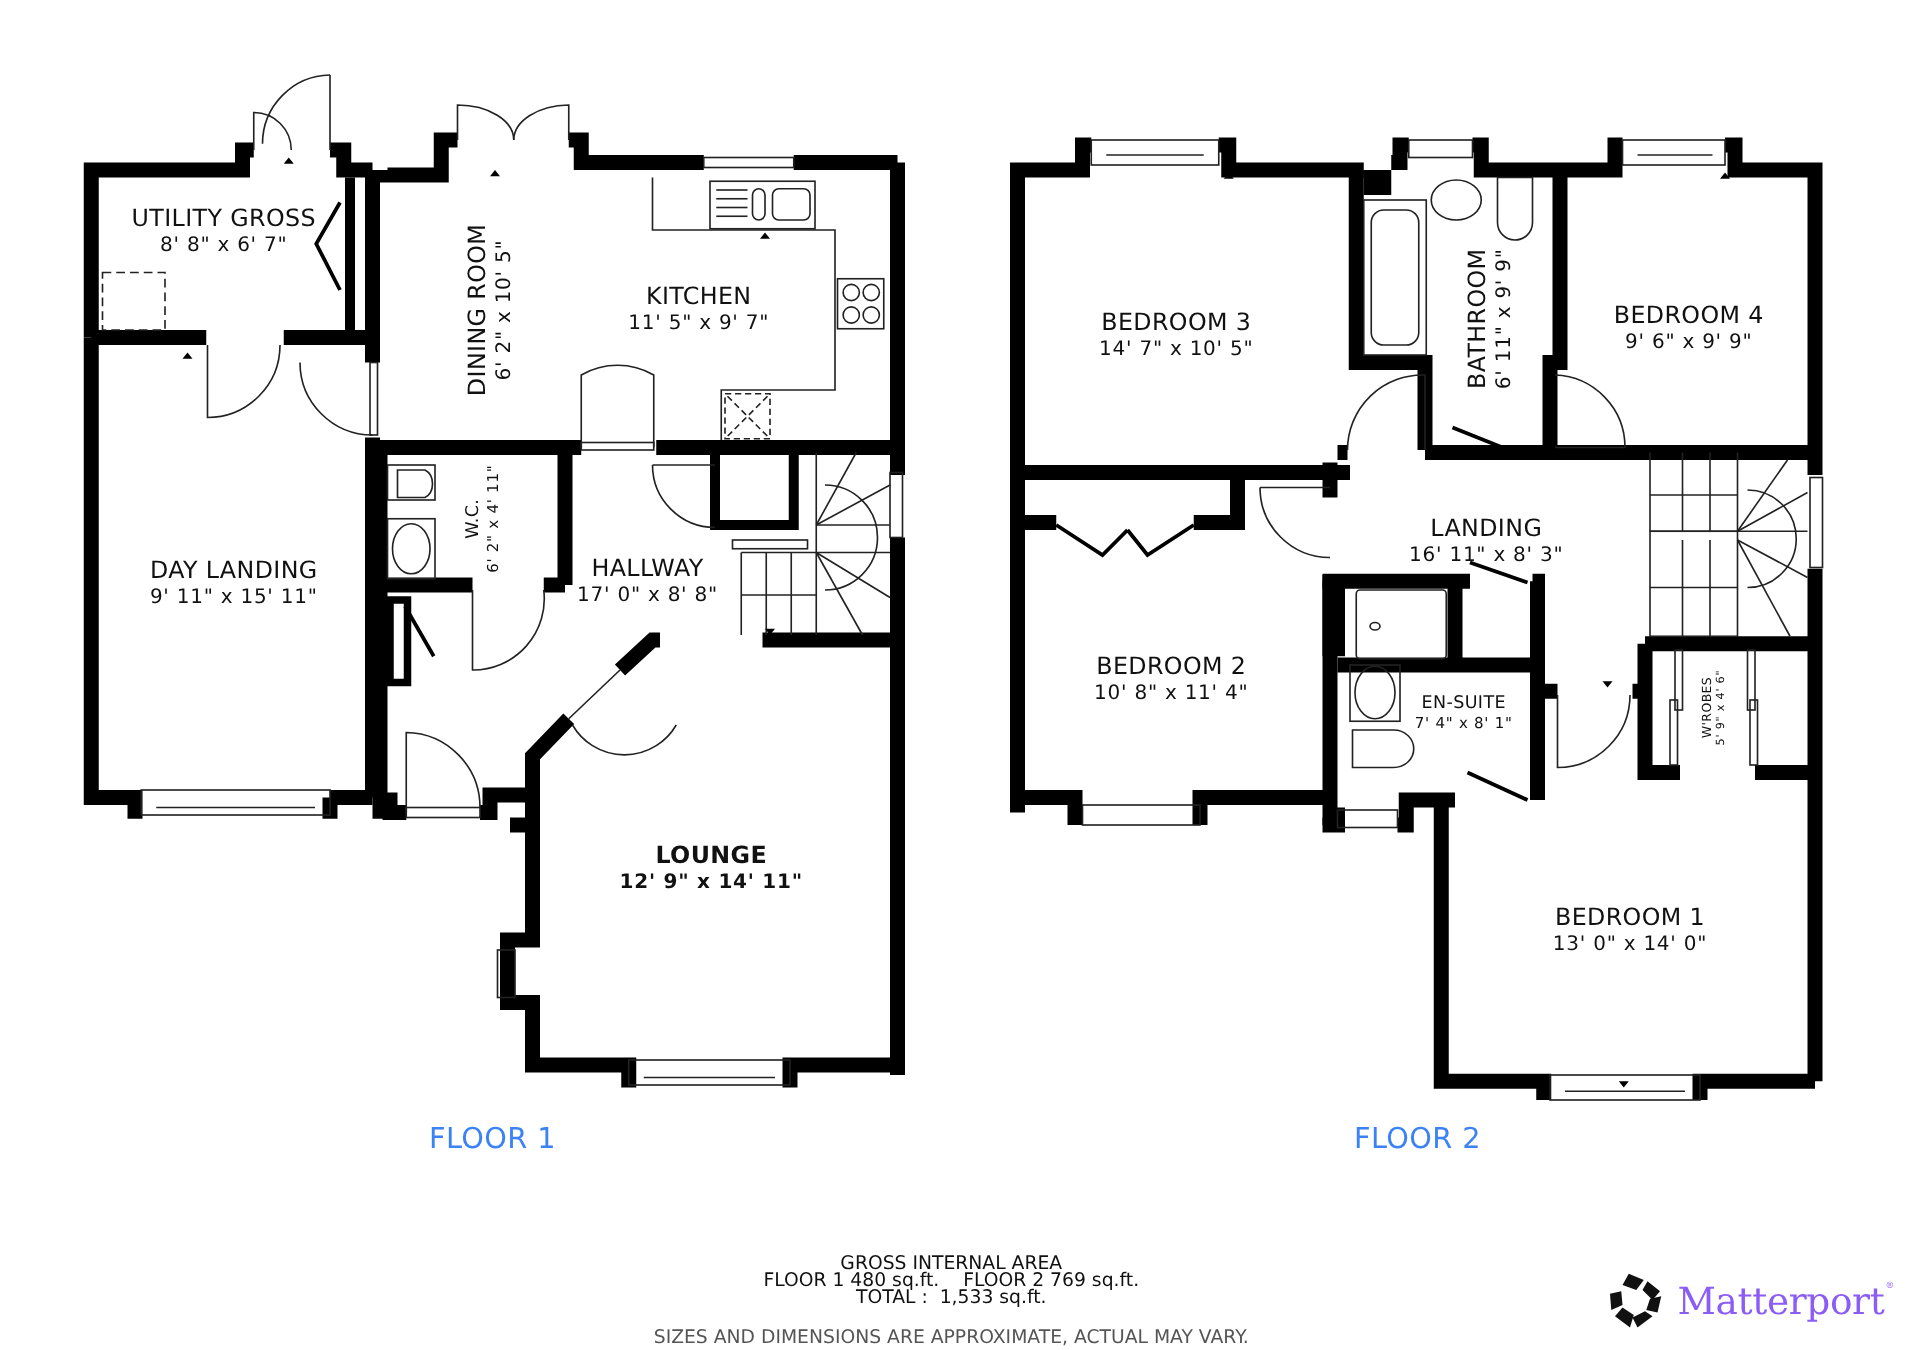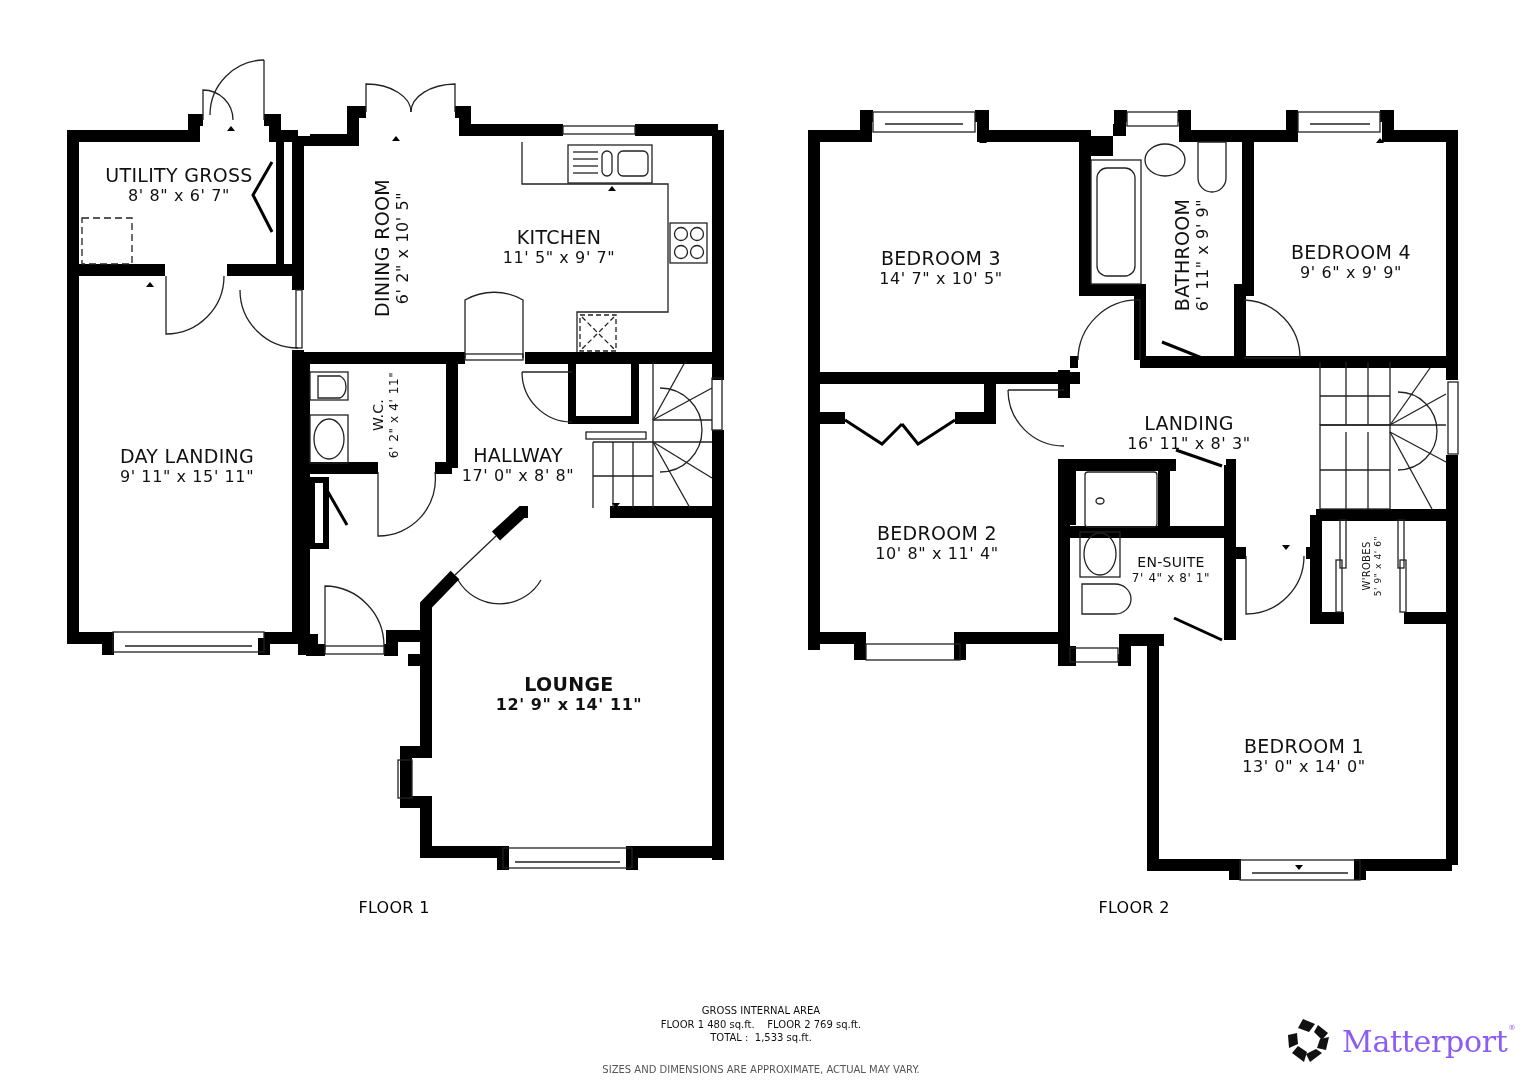--- a/index.html
+++ b/index.html
@@ -7,22 +7,22 @@
   svg.plan { position:absolute; left:0; top:0; }
   .lbl { position:absolute; text-align:center; white-space:nowrap; color:#111; }
   .lbl .n { font-size:19px; letter-spacing:0.3px; line-height:22px; display:block; }
   .lbl .d { font-size:16px; letter-spacing:0.6px; line-height:20px; display:block; }
   .lbl.small .n { font-size:14px; line-height:17px; }
   .lbl.small .d { font-size:12px; line-height:15px; }
   .lbl.tiny .n { font-size:10px; line-height:12px; }
   .lbl.tiny .d { font-size:9px; line-height:11px; }
   .rot { transform:translate(-50%,-50%) rotate(-90deg); }
   .ctr { transform:translate(-50%,-50%); }
-  .floor-title { position:absolute; font-size:16px; letter-spacing:0.3px; color:#000000; transform:translateX(-50%); }
-  .gia { position:absolute; left:761px; top:1004px; transform:translateX(-50%); text-align:center; font-size:10px; line-height:13.5px; color:#111; }
+  .floor-title { position:absolute; font-size:23px; letter-spacing:0.3px; color:#3b82f6; transform:translateX(-50%); }
+  .gia { position:absolute; left:761px; top:1004px; transform:translateX(-50%); text-align:center; font-size:15px; line-height:13.5px; color:#111; }
   .gia .disc { color:#555; margin-top:18px; display:block; }
   .logo { position:absolute; left:1286px; top:1018px; display:flex; align-items:center; }
   .logo .word { font-family:"DejaVu Serif", serif; font-size:30px; color:#8b5cf6; margin-left:8px; letter-spacing:-0.3px; }
   .logo .reg { font-size:7px; vertical-align:top; margin-left:1px; }
 </style>
 </head>
 <body>
 
 <svg class="plan" width="1527" height="1080" viewBox="0 0 1527 1080">
   <g fill="none" stroke="#000" stroke-linejoin="miter">
@@ -322,21 +322,21 @@
   <span class="d">10' 8" x 11' 4"</span>
 </div>
 <div class="lbl ctr small" style="left:1171px; top:570px;">
   <span class="n">EN-SUITE</span>
   <span class="d">7' 4" x 8' 1"</span>
 </div>
 <div class="lbl rot tiny" style="left:1372px; top:566px;">
   <span class="n">W'ROBES</span>
   <span class="d">5' 9" x 4' 6"</span>
 </div>
-<div class="lbl ctr" style="left:1304px; top:744px;margin-top:12px;">
+<div class="lbl ctr" style="left:1304px; top:744px;">
   <span class="n">BEDROOM 1</span>
   <span class="d">13' 0" x 14' 0"</span>
 </div>
 
 <div class="floor-title" style="left:394px; top:898px;">FLOOR 1</div>
 <div class="floor-title" style="left:1134px; top:898px;">FLOOR 2</div>
 
 <div class="gia">
   <span style="display:block">GROSS INTERNAL AREA</span>
   <span style="display:block; white-space:pre">FLOOR 1 480 sq.ft.    FLOOR 2 769 sq.ft.</span>

